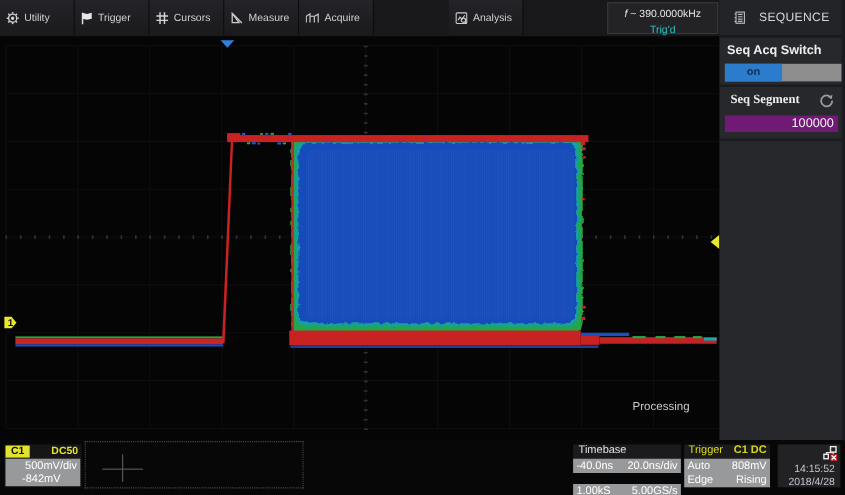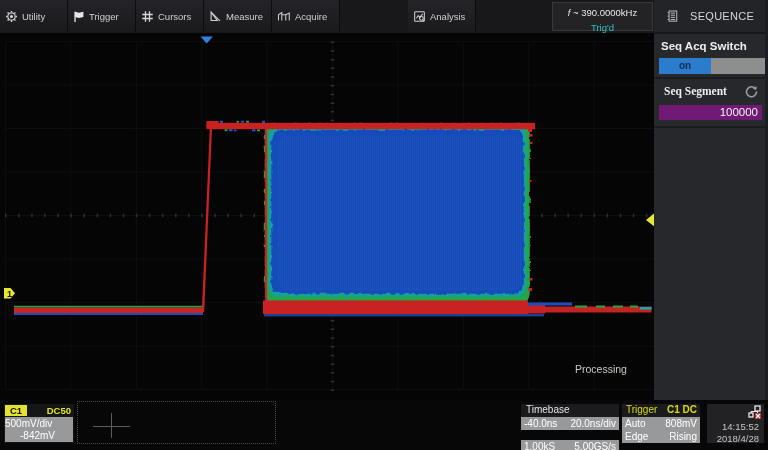--- a/index.html
+++ b/index.html
@@ -273,21 +273,21 @@
     <text x="7" y="266.6" font-size="9" fill="#111" font-weight="bold" font-family="Liberation Sans">1</text>
     <polygon points="646,190 654,183.5 654,196.3" fill="#e8e832"></polygon>
     <text x="575" y="343" font-size="10.5" fill="#c9c9c5" font-family="Liberation Sans">Processing</text>
   </svg>
 
   <div class="abs" id="botbar">
     <div id="c1box">
       <div id="c1chip">C1</div>
         <div id="dc50">DC50</div>
       <div id="c1rows" class="gray">
-        <div style="text-align:right;padding-right:21px;font-size:10px;line-height:13px;">500mV/div</div>
+        <div style="text-align:right;padding-right:3px;font-size:10px;line-height:13px;">500mV/div</div>
         <div style="text-align:center;padding-right:3px;font-size:10px;line-height:12px;">-842mV</div>
       </div>
     </div>
     <div id="dotbox"></div>
     <div class="cross-h" style="left:93px;top:25.5px;width:37px;height:1.5px;"></div>
     <div class="cross-h" style="left:110.7px;top:13px;width:1.5px;height:25px;"></div>
     <div id="tbbox">
       <div class="brow1"><span style="margin-left:5px;">Timebase</span></div>
       <div class="brow gray" style="top:13px;"><span style="margin-left:3px;">-40.0ns</span><span style="float:right;margin-right:3px;">20.0ns/div</span></div>
       <div class="brow gray" style="top:36px;"><span style="margin-left:3px;">1.00kS</span><span style="float:right;margin-right:3px;">5.00GS/s</span></div>

